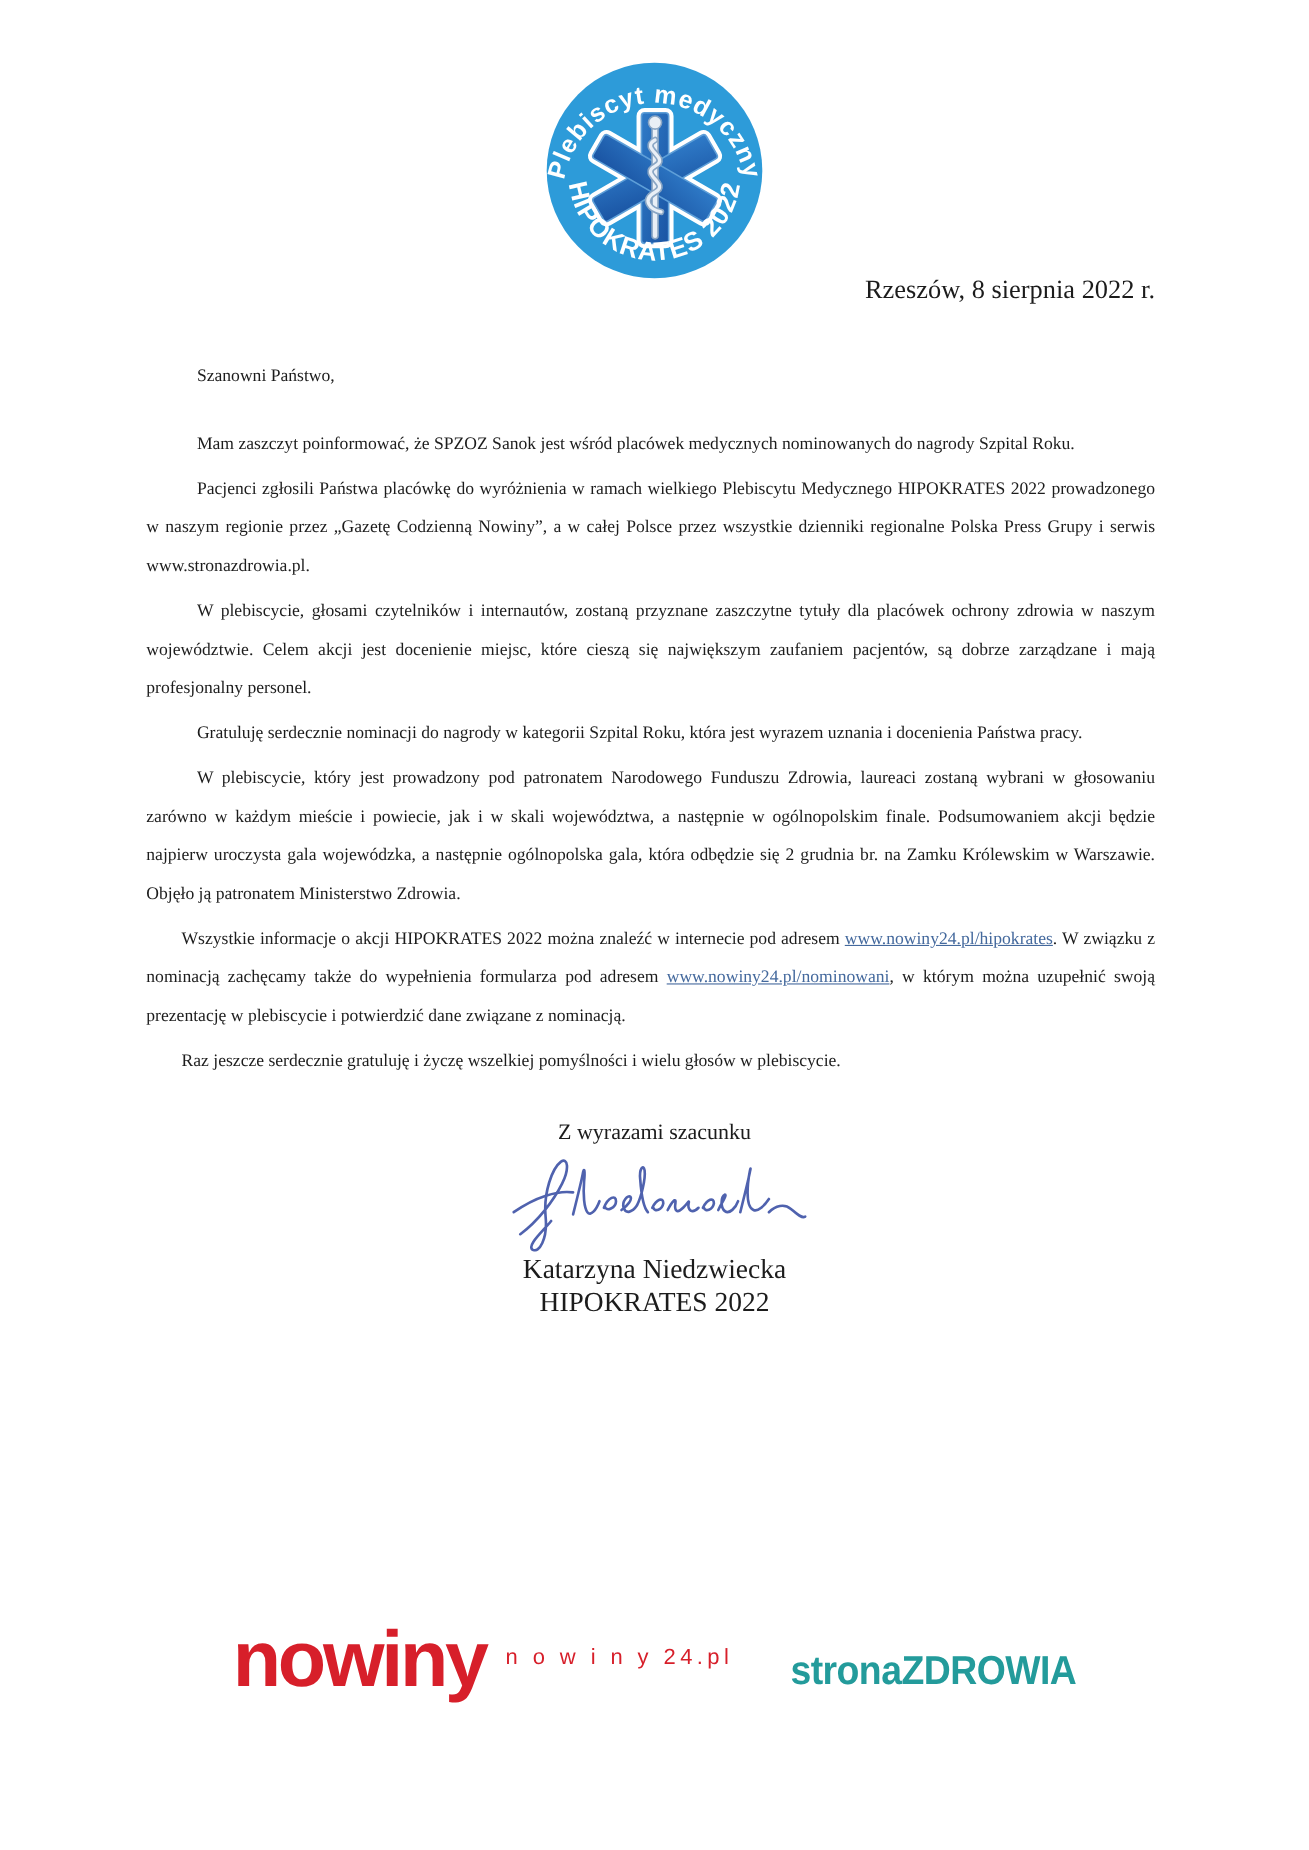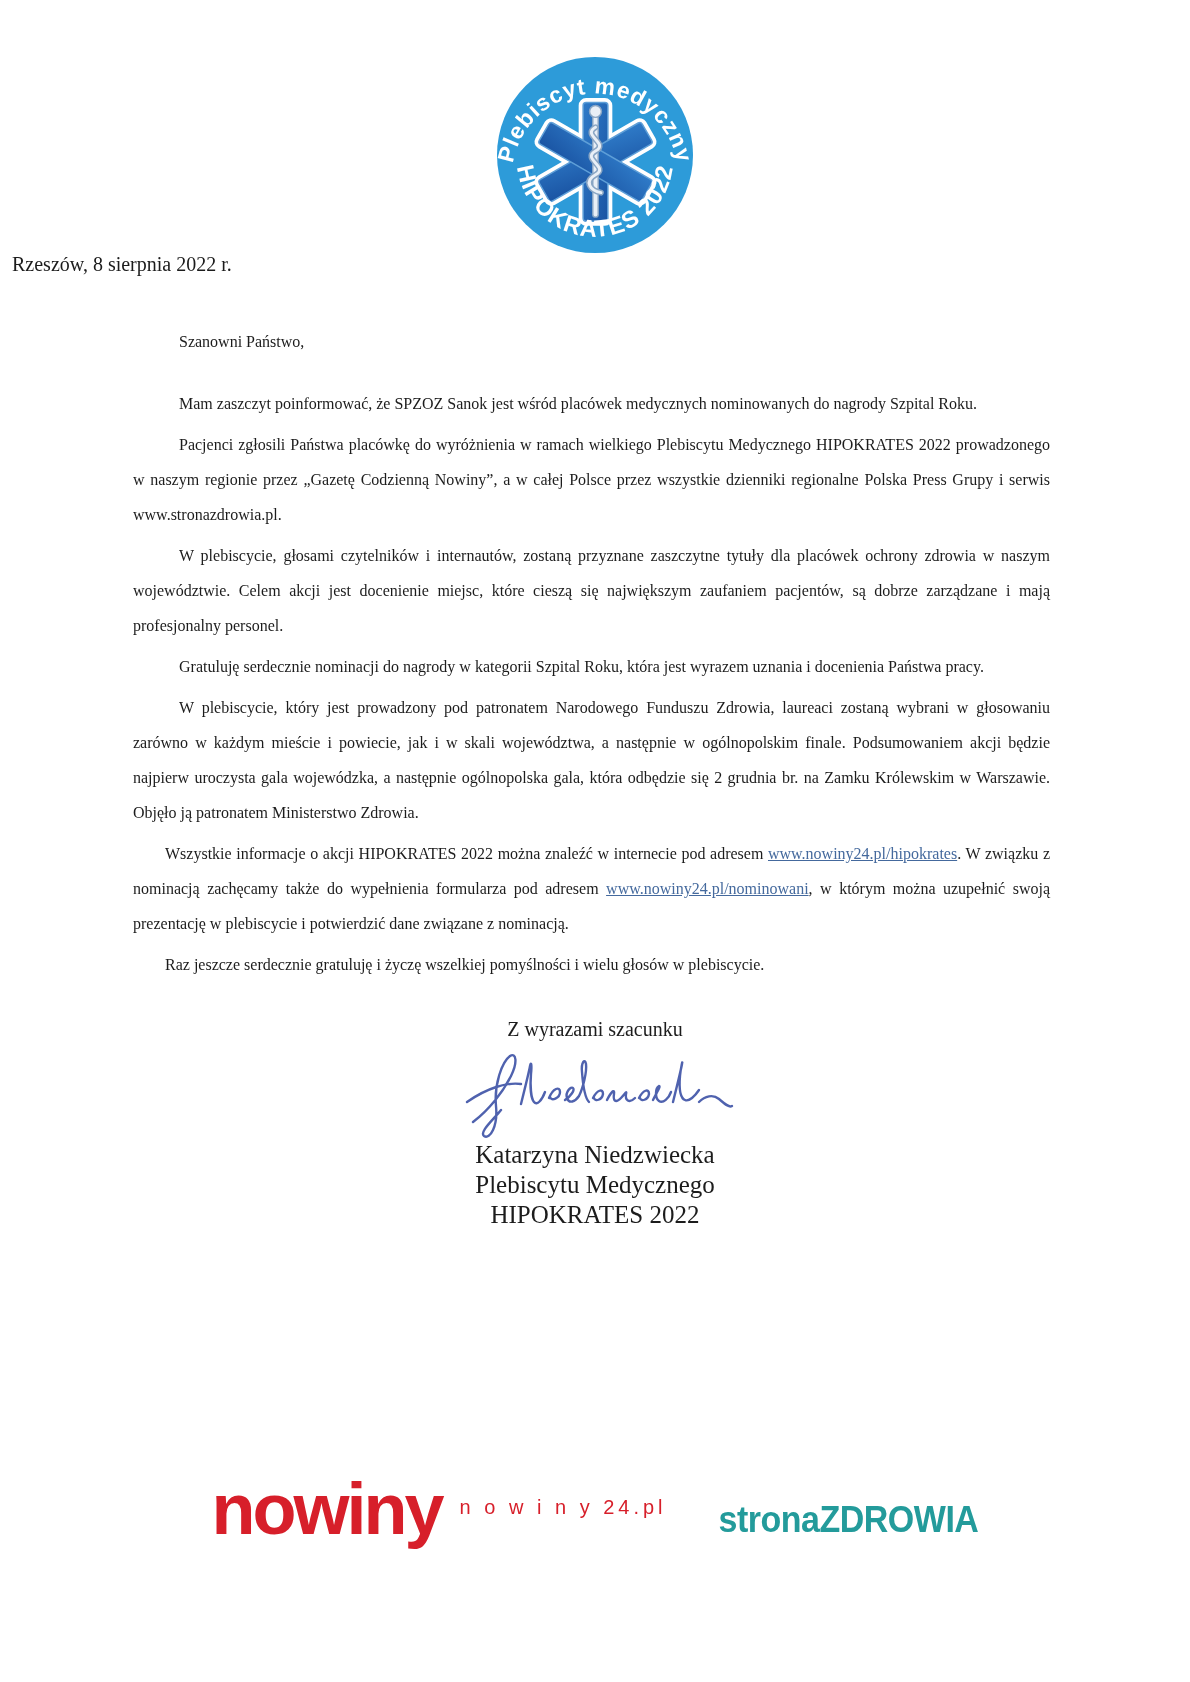--- a/index.html
+++ b/index.html
@@ -10,21 +10,22 @@
     font-family:"Liberation Serif", serif;
     color:var(--ink, #1c1c1c);
     overflow:hidden;
   }
   .badge-wrap { width:198px; height:198px; margin:56px auto 0; }
   .badge-wrap svg { display:block; width:100%; height:100%; }
 
   .dateline {
     margin-top:-4px;
     padding-right:140px;
-    font-size:20px; line-height:28px;padding-left:12px;
+    text-align:right;
+    font-size:24px; line-height:28px;padding-left:12px;
   }
 
   .letter-body {
     padding:0 140px 0 133px;
     font-size:16px; line-height:35px;
     text-align:justify;
   }
   .salutation { margin-top:46px; margin-bottom:27px; text-indent:46px; text-align:left; }
   .letter-body p.para { margin:0 0 6px 0; text-indent:46px; }
   .letter-body p.para.indent-sm { text-indent:32px; }
@@ -155,21 +156,20 @@
       <path d="M184 52 C188 44 194 42 194 48 C193 54 186 56 185 52"></path>
       <path d="M198 54 C202 46 206 40 204 40 C200 42 200 52 204 55 C208 58 214 52 216 46"></path>
       <path d="M218 56 C222 40 226 24 227 18 C228 13 226 20 225 30 C224 42 225 52 230 54 C234 56 240 50 244 44"></path>
       <path d="M244 56 C250 50 258 48 264 53 C270 58 274 62 277 60"></path>
     </g>
   </svg>
 </div>
 
 <div class="signer-block">
   <div>Katarzyna Niedzwiecka</div>
-  <div>Plebiscytu Medycznego</div>
   <div>HIPOKRATES 2022</div>
 </div>
 
 <div class="footer-logos">
   <div class="nowiny-logo">
     <div class="nowiny-word">nowiny</div>
     <div class="nowiny-sub">n o w i n y 24.pl</div>
   </div>
   <div class="strona-logo">stronaZDROWIA</div>
 </div>

